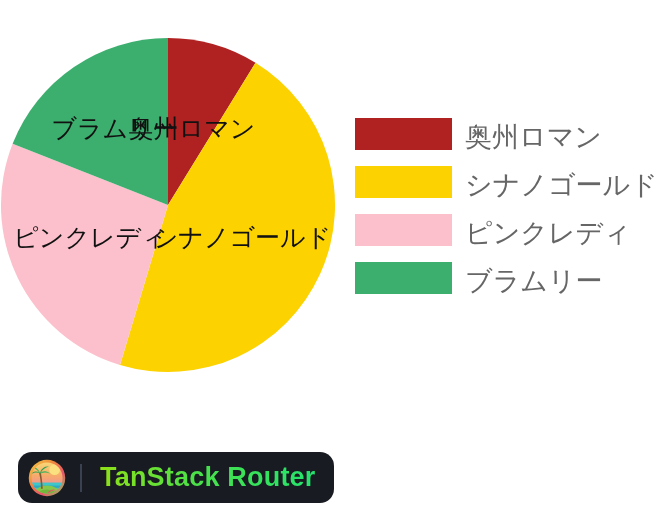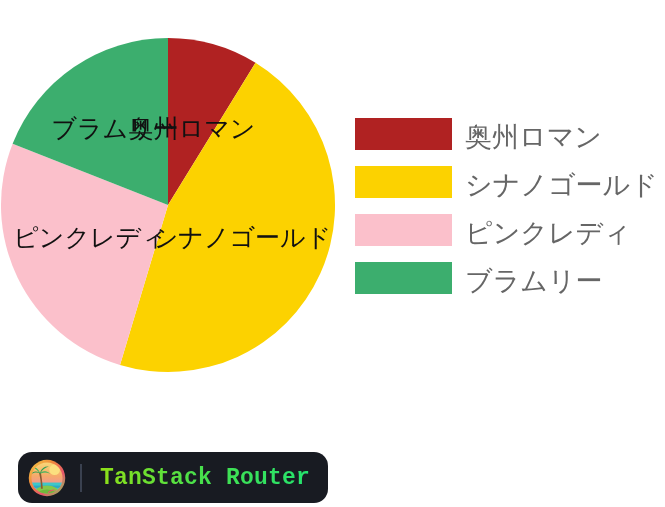--- a/index.html
+++ b/index.html
@@ -91,22 +91,22 @@
     flex: 0 0 auto;
   }
   #devtools-divider {
     width: 2px;
     height: 28px;
     background: #3a4150;
     margin: 0 18px 0 14px;
     flex: 0 0 auto;
   }
   #devtools-title {
-    font-family: Liberation Mono, monospace;
-    font-size: 23px;
+    font-family: Liberation Sans, sans-serif;
+    font-size: 27px;
     font-weight: bold;
     letter-spacing: .2px;
     white-space: nowrap;
     background: linear-gradient(90deg, #8fe018 0%, #4ae04a 45%, #24e36e 100%);
     -webkit-background-clip: text;
     background-clip: text;
     color: transparent;
   }
 </style>
 </head>

